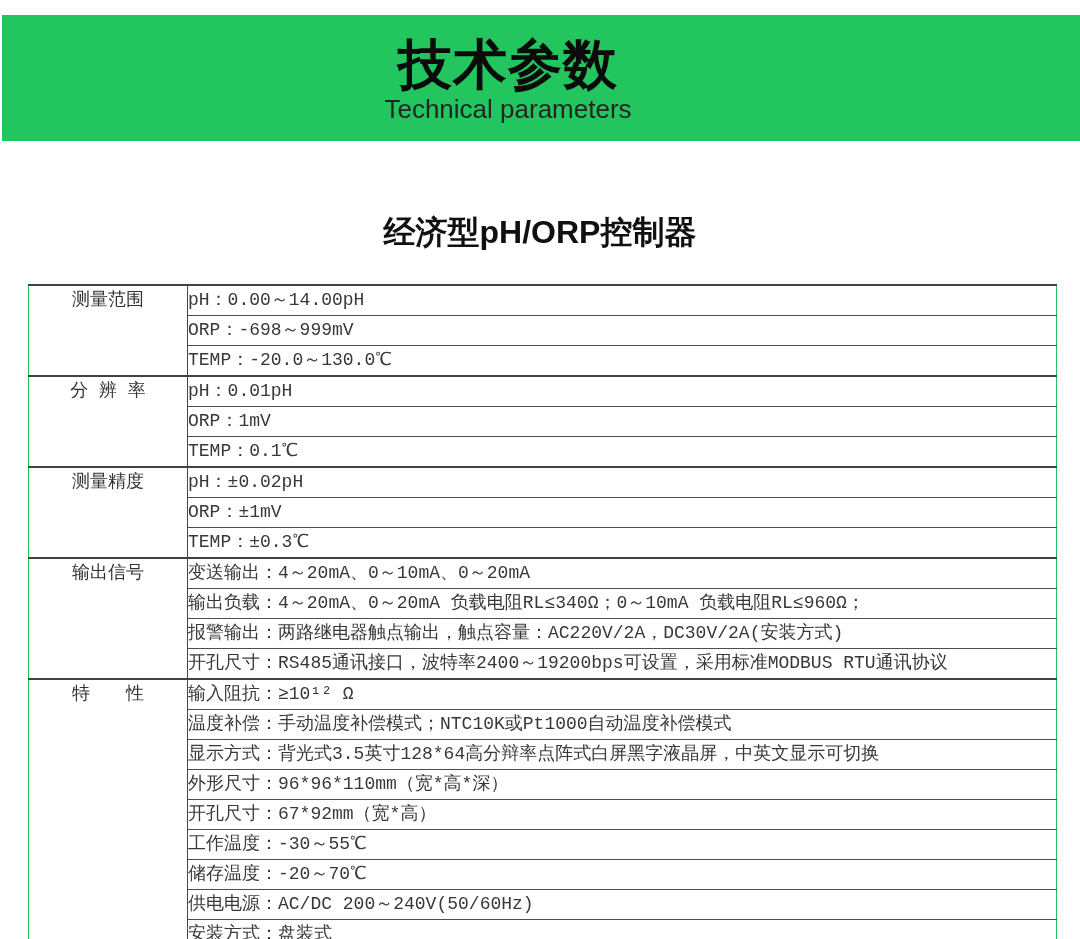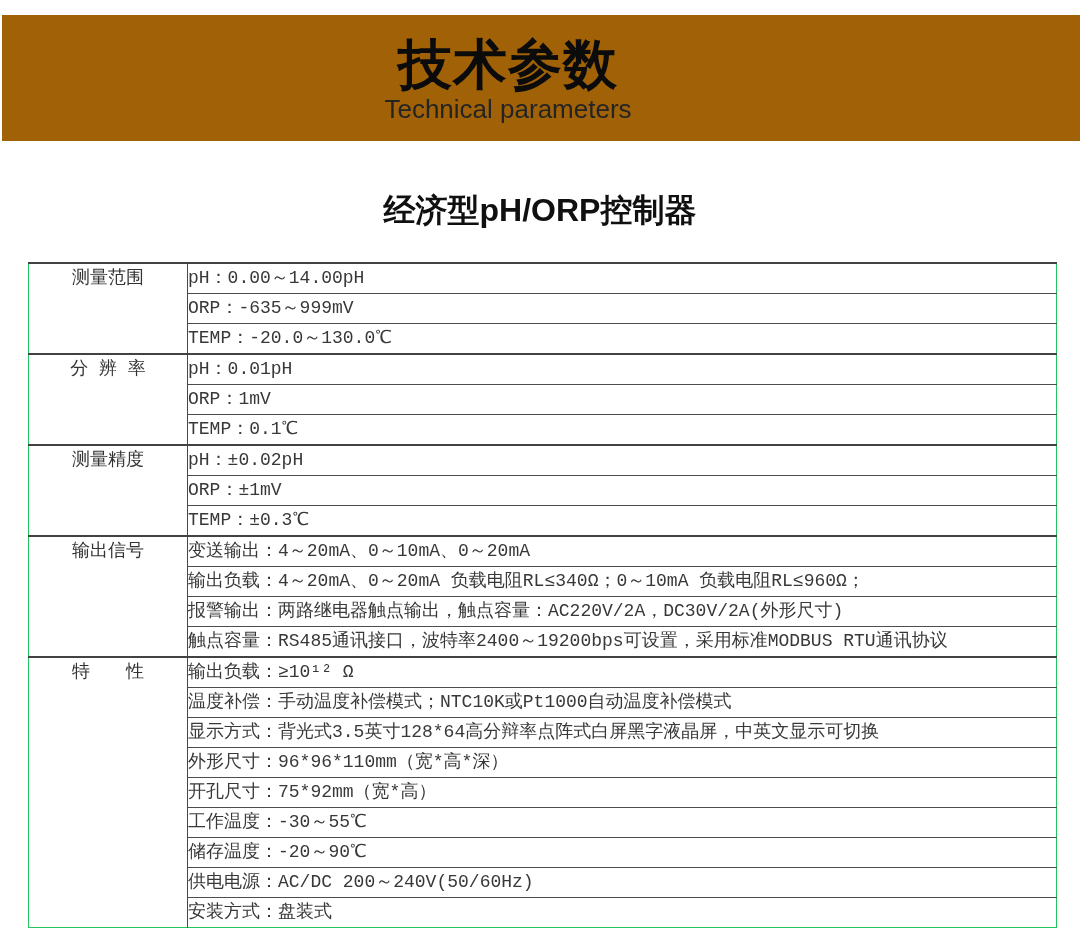--- a/index.html
+++ b/index.html
@@ -8,42 +8,42 @@
     width: 1080px;
     height: 939px;
     position: relative;
     font-family: "Liberation Sans", sans-serif;
     overflow: hidden;
   }
   .banner {
     margin-left: 2px;
     margin-top: 15px;
     height: 126px;
-    background: #a16207;
+    background: #22c55e;
     text-align: center;
   }
   .banner-inner {
     transform: translateX(-33px);
     padding-top: 19px;
   }
   .banner-title {
     font-size: 54px;
     font-weight: bold;
     color: #0b0b0b;
     line-height: 60px;
     letter-spacing: 1px;
   }
   .banner-sub {
     font-size: 26px;
     font-weight: normal;
     color: #242424;
     line-height: 30px;
   }
   .product-title {
-    margin-top: 49px;
+    margin-top: 71px;
     height: 40px;
     line-height: 40px;
     text-align: center;
     font-size: 32px;
     font-weight: bold;
     color: #101010;
   }
   table.spec-table {
     margin: 32px 0 0 28px;
     width: 1029px;
@@ -88,21 +88,21 @@
 <div class="product-title">经济型pH/ORP控制器</div>
 
 <table class="spec-table">
   <tbody>
 
     <tr class="group-start">
       <td class="cat" rowspan="3">测量范围</td>
       <td class="val">pH：0.00～14.00pH</td>
     </tr>
     <tr>
-      <td class="val">ORP：-635～999mV</td>
+      <td class="val">ORP：-698～999mV</td>
     </tr>
     <tr>
       <td class="val">TEMP：-20.0～130.0℃</td>
     </tr>
 
     <tr class="group-start">
       <td class="cat" rowspan="3">分 辨 率</td>
       <td class="val">pH：0.01pH</td>
     </tr>
     <tr>
@@ -124,47 +124,47 @@
     </tr>
 
     <tr class="group-start">
       <td class="cat" rowspan="4">输出信号</td>
       <td class="val">变送输出：4～20mA、0～10mA、0～20mA</td>
     </tr>
     <tr>
       <td class="val">输出负载：4～20mA、0～20mA 负载电阻RL≤340Ω；0～10mA 负载电阻RL≤960Ω；</td>
     </tr>
     <tr>
-      <td class="val">报警输出：两路继电器触点输出，触点容量：AC220V/2A，DC30V/2A(外形尺寸)</td>
+      <td class="val">报警输出：两路继电器触点输出，触点容量：AC220V/2A，DC30V/2A(安装方式)</td>
     </tr>
     <tr>
-      <td class="val">触点容量：RS485通讯接口，波特率2400～19200bps可设置，采用标准MODBUS RTU通讯协议</td>
+      <td class="val">开孔尺寸：RS485通讯接口，波特率2400～19200bps可设置，采用标准MODBUS RTU通讯协议</td>
     </tr>
 
     <tr class="group-start">
       <td class="cat" rowspan="9">特　　性</td>
-      <td class="val">输出负载：≥10¹² Ω</td>
+      <td class="val">输入阻抗：≥10¹² Ω</td>
     </tr>
     <tr>
       <td class="val">温度补偿：手动温度补偿模式；NTC10K或Pt1000自动温度补偿模式</td>
     </tr>
     <tr>
       <td class="val">显示方式：背光式3.5英寸128*64高分辩率点阵式白屏黑字液晶屏，中英文显示可切换</td>
     </tr>
     <tr>
       <td class="val">外形尺寸：96*96*110mm（宽*高*深）</td>
     </tr>
     <tr>
-      <td class="val">开孔尺寸：75*92mm（宽*高）</td>
+      <td class="val">开孔尺寸：67*92mm（宽*高）</td>
     </tr>
     <tr>
       <td class="val">工作温度：-30～55℃</td>
     </tr>
     <tr>
-      <td class="val">储存温度：-20～90℃</td>
+      <td class="val">储存温度：-20～70℃</td>
     </tr>
     <tr>
       <td class="val">供电电源：AC/DC 200～240V(50/60Hz)</td>
     </tr>
     <tr>
       <td class="val">安装方式：盘装式</td>
     </tr>
   </tbody>
 </table>
 

